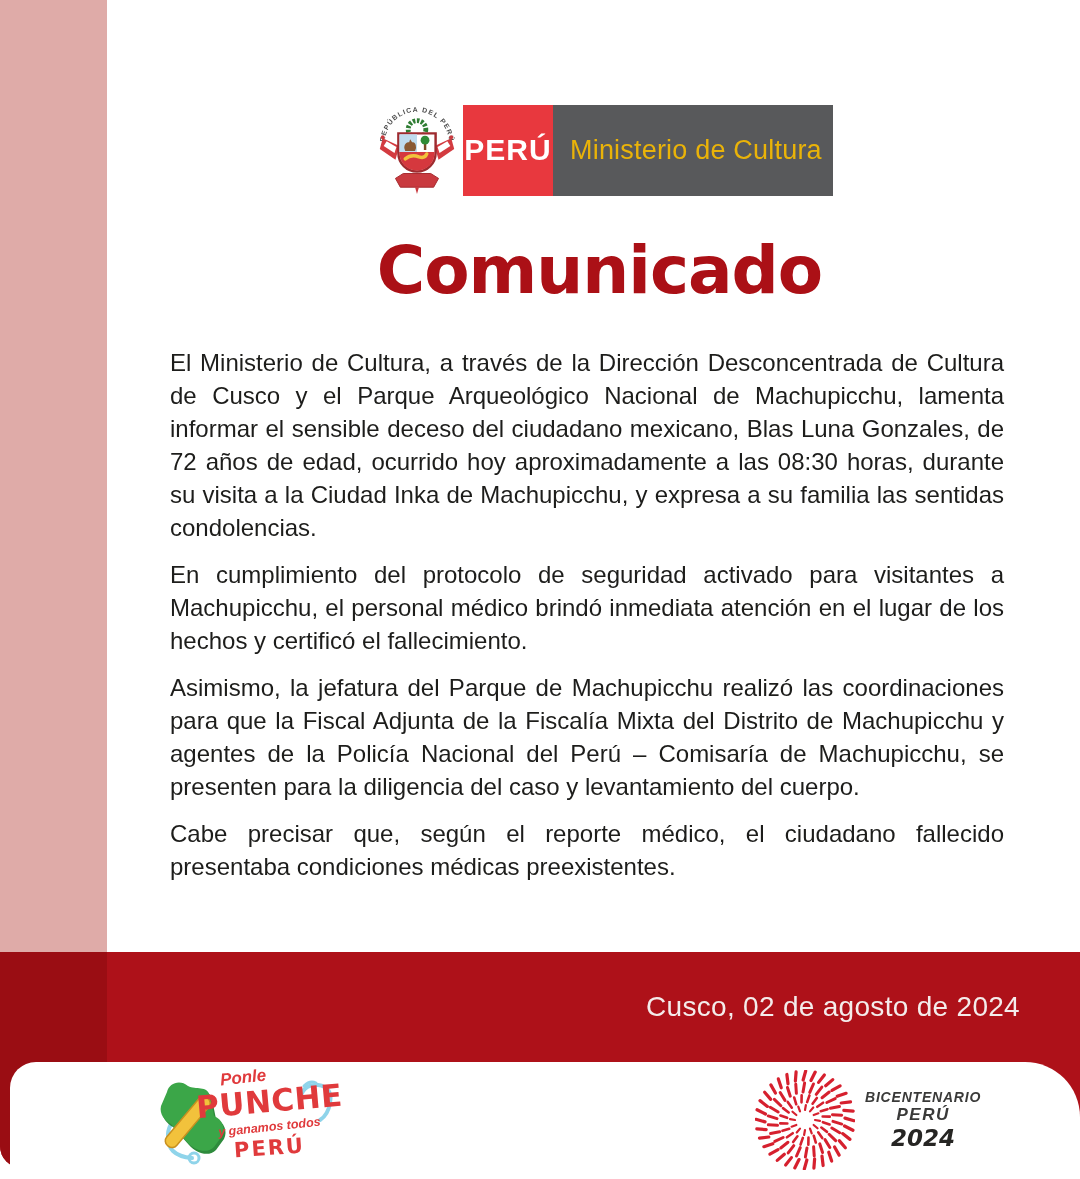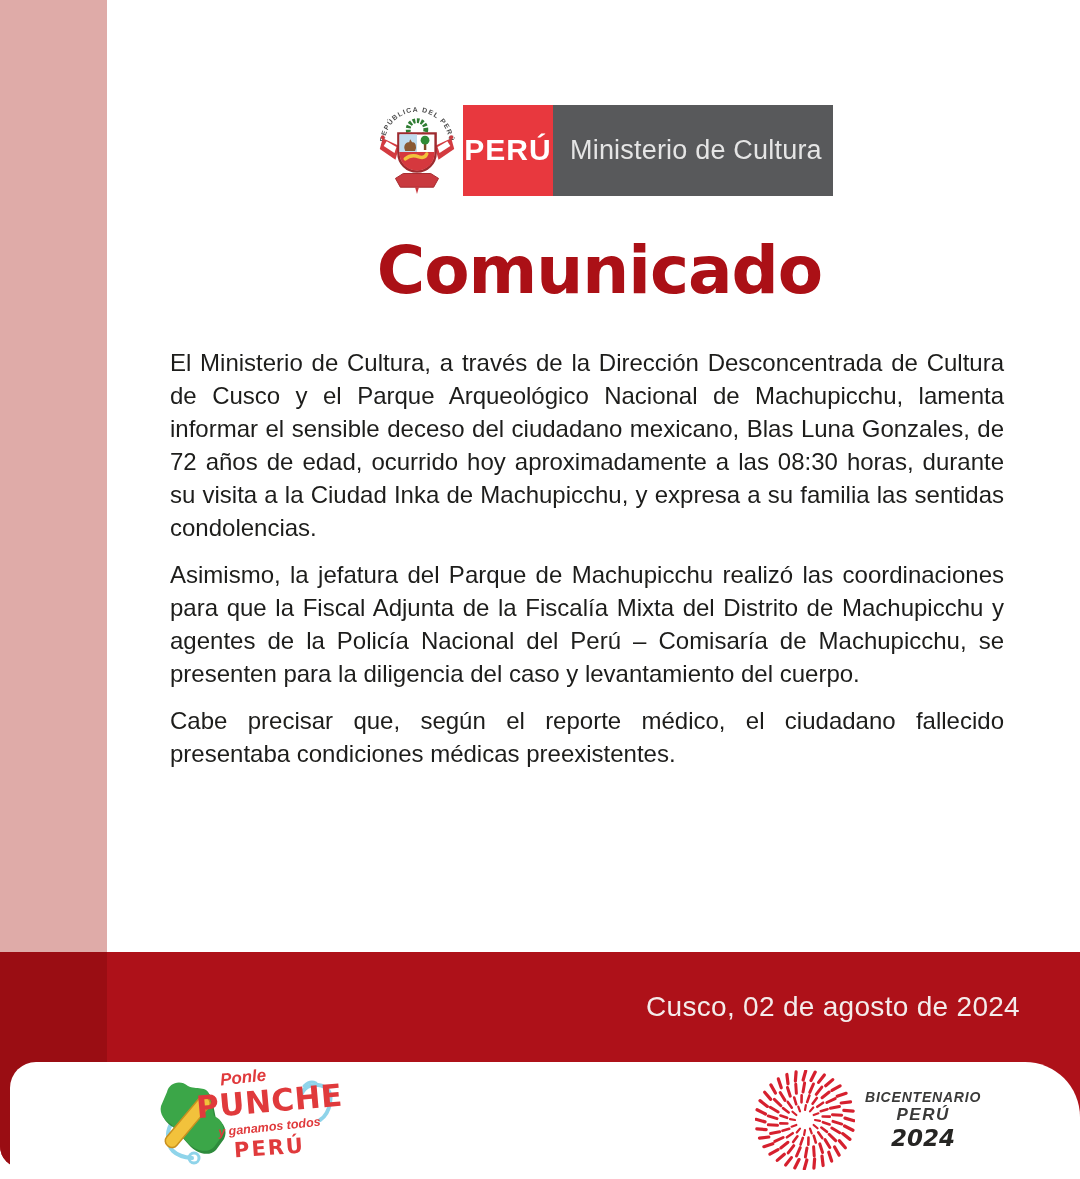--- a/index.html
+++ b/index.html
@@ -11,21 +11,21 @@
   .pink-stripe{position:absolute;left:0;top:0;width:107px;height:952px;background:#dfaba8;}
   
   .gov-logo{position:absolute;left:375px;top:103px;display:flex;align-items:center;}
   .escudo{width:84px;height:94px;margin-right:4px;}
   .peru-box{
     width:90px;height:91px;background:#e8383e;color:#ffffff;display:flex;
     align-items:center;justify-content:center;font-size:30px;font-weight:bold;
     letter-spacing:1px;font-family:"Liberation Sans",sans-serif;
   }
   .ministry-box{
-    width:263px;height:91px;background:#58595b;color:#e5e5e5;display:flex;
+    width:263px;height:91px;background:#58595b;color:#eab308;display:flex;
     align-items:center;padding-left:17px;box-sizing:content-box;
     font-size:27px;font-weight:400;letter-spacing:0.2px;
   }
   
   .doc-title{
     position:absolute;left:107px;top:226px;width:973px;margin:6px;
     text-align:center;font-family:"DejaVu Sans",sans-serif;font-weight:bold;
     font-size:66px;letter-spacing:-1px;color:#ab1016;
   }
   
@@ -112,20 +112,21 @@
       </g>
     </svg>
     <div class="peru-box">PERÚ</div>
     <div class="ministry-box">Ministerio de Cultura</div>
   </header>
 
   <h1 class="doc-title">Comunicado</h1>
 
   <main class="doc-body">
     <p>El Ministerio de Cultura, a través de la Dirección Desconcentrada de Cultura de Cusco y el Parque Arqueológico Nacional de Machupicchu, lamenta informar el sensible deceso del ciudadano mexicano, Blas Luna Gonzales, de 72 años de edad, ocurrido hoy aproximadamente a las 08:30 horas, durante su visita a la Ciudad Inka de Machupicchu, y expresa a su familia las sentidas condolencias.</p>
+    <p>En cumplimiento del protocolo de seguridad activado para visitantes a Machupicchu, el personal médico brindó inmediata atención en el lugar de los hechos y certificó el fallecimiento.</p>
     <p>Asimismo, la jefatura del Parque de Machupicchu realizó las coordinaciones para que la Fiscal Adjunta de la Fiscalía Mixta del Distrito de Machupicchu y agentes de la Policía Nacional del Perú – Comisaría de Machupicchu, se presenten para la diligencia del caso y levantamiento del cuerpo.</p>
     <p>Cabe precisar que, según el reporte médico, el ciudadano fallecido presentaba condiciones médicas preexistentes.</p>
   </main>
 
   <div class="red-panel">
     <div class="red-panel-dark"></div>
   </div>
   <div class="dateline">Cusco, 02 de agosto de 2024</div>
 
   <footer class="footer-card">

